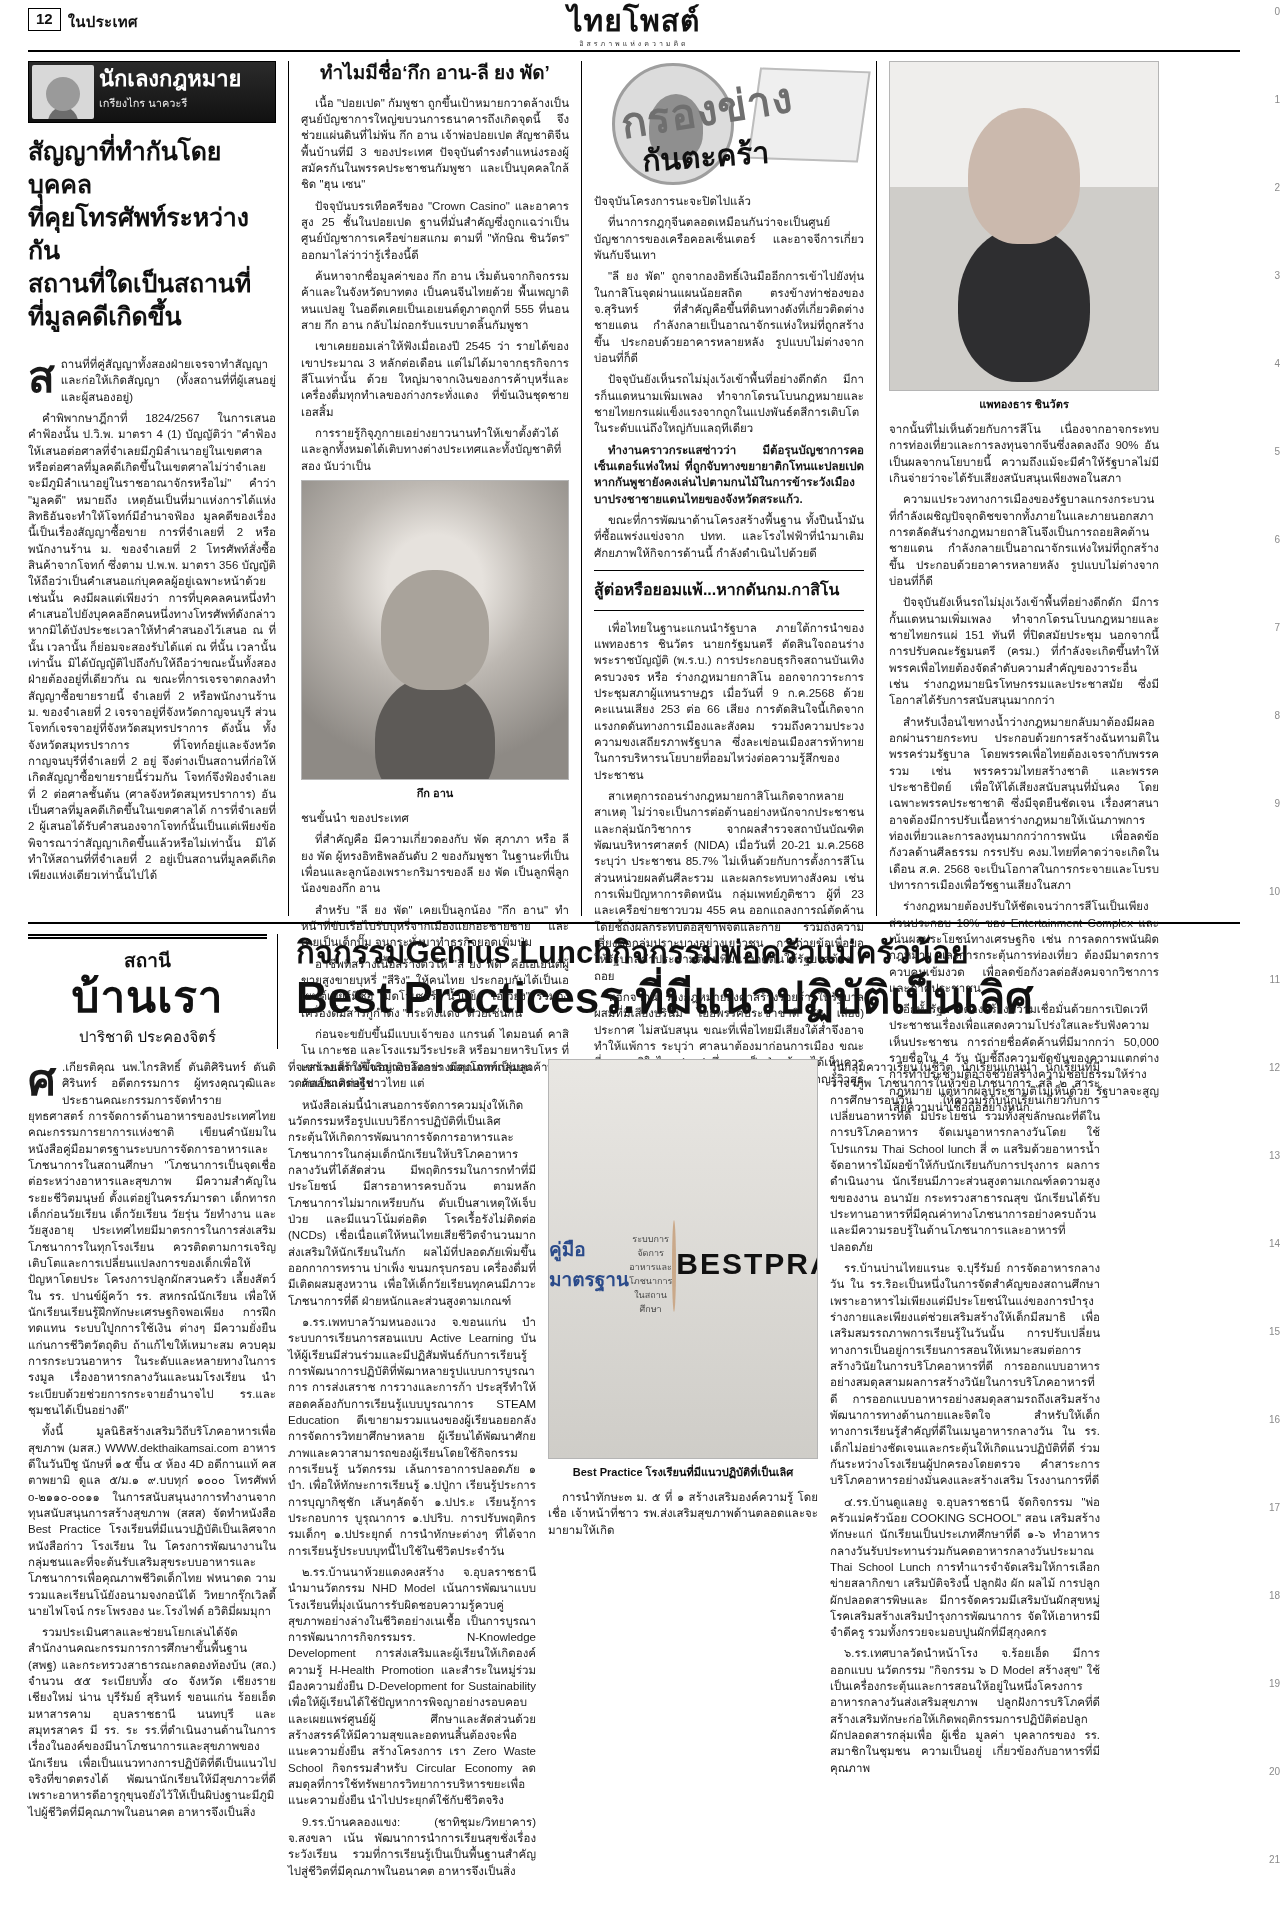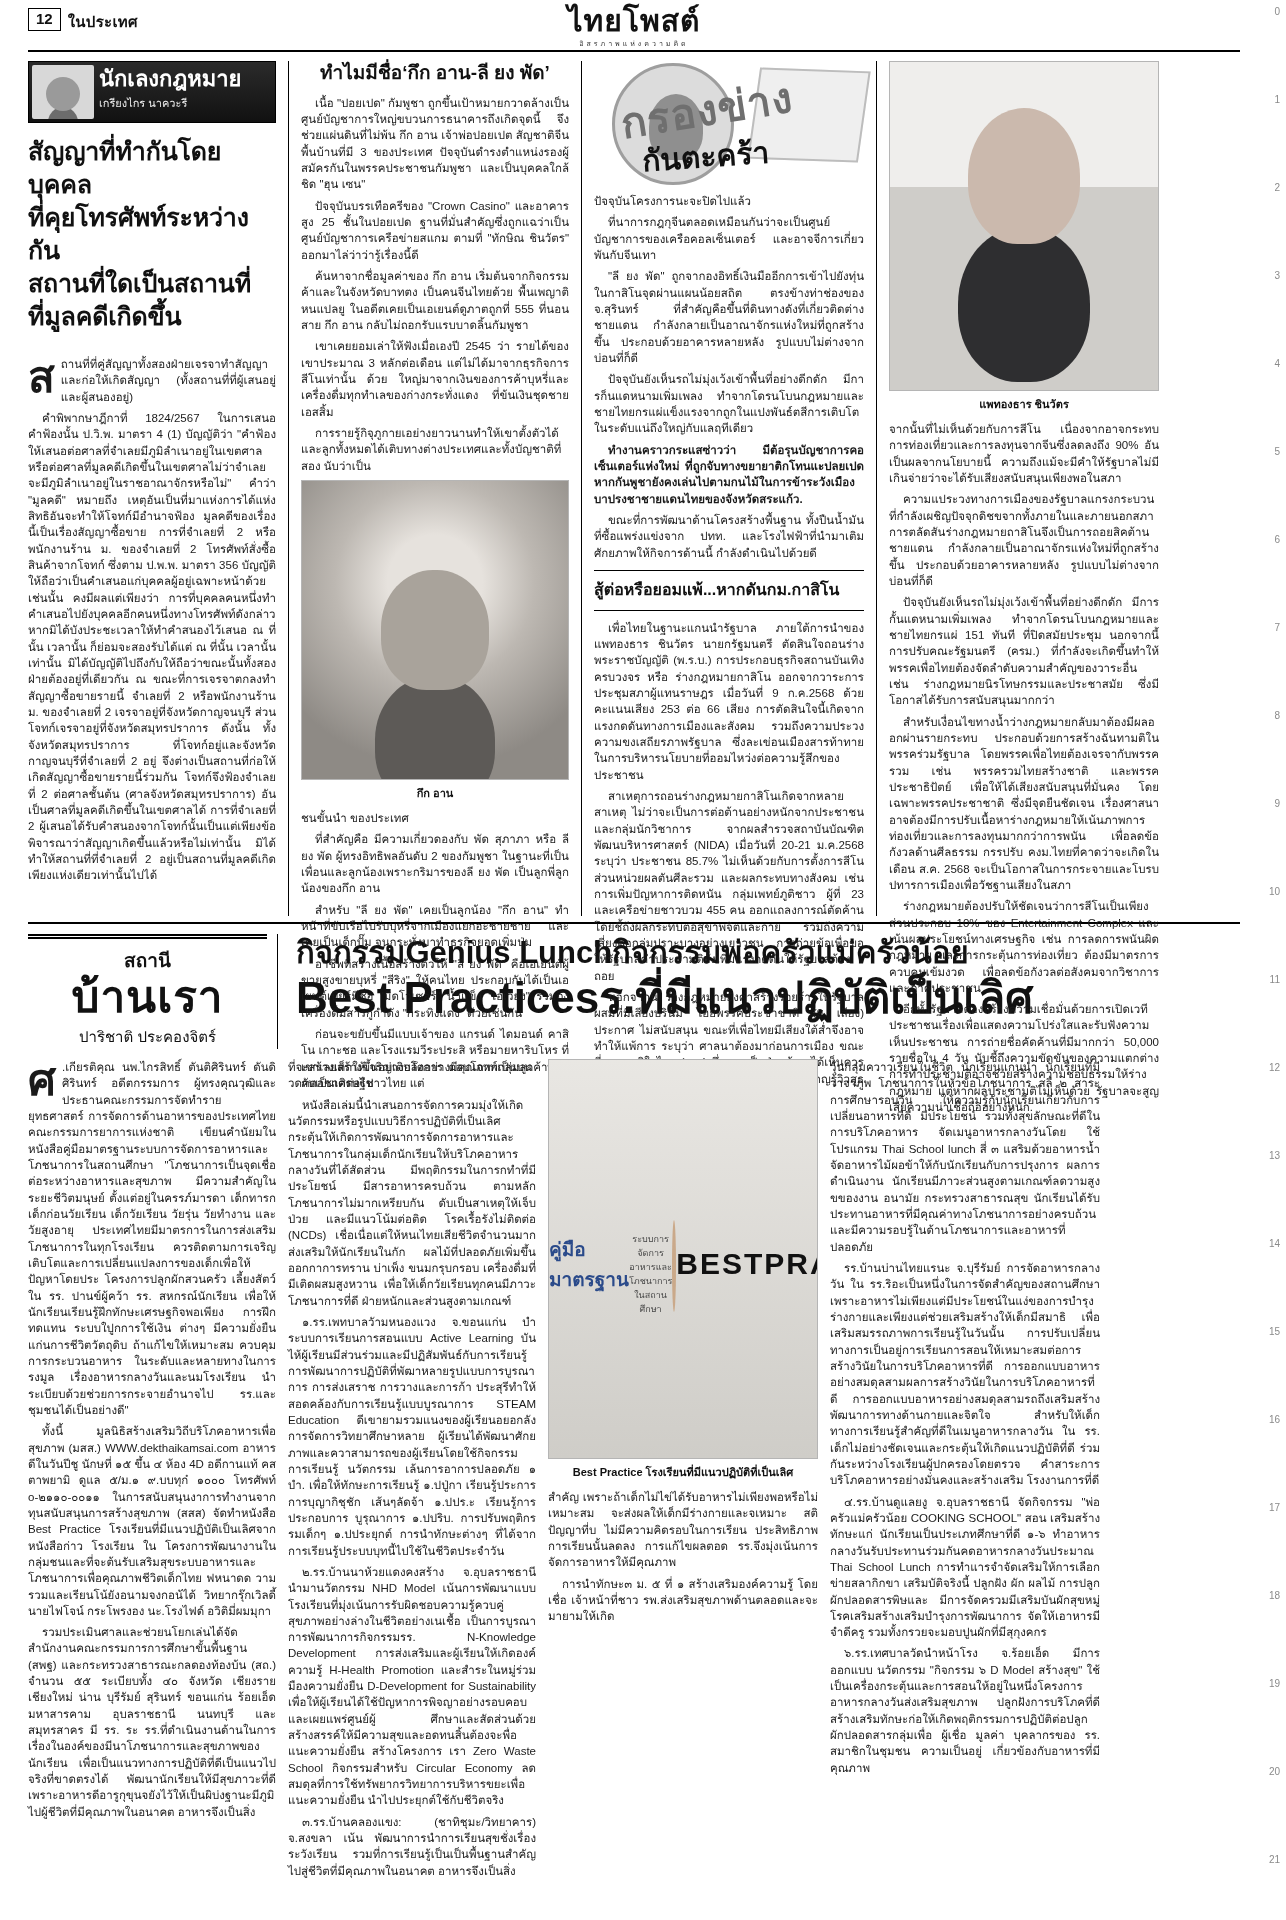--- a/index.html
+++ b/index.html
@@ -308,35 +308,34 @@
         </p>
         <p class="body">ทั้งนี้ มูลนิธิสร้างเสริมวิถีบริโภคอาหารเพื่อสุขภาพ (มสส.) WWW.dekthaikamsai.com อาหารดีในวันปีชู นักษที่ ๑๕ ขึ้น ๔ ห้อง 4D อดีกานแท้ คสตาพยามิ ดูแล ๕/ม.๑ ๙.บบทุก๋ ๑๐๐๐ โทรศัพท์ o-๒๑๑๐-๐๐๑๑ ในการสนับสนุนงาการทำงานจากทุนสนับสนุนการสร้างสุขภาพ (สสส) จัดทำหนังสือ Best Practice โรงเรียนที่มีแนวปฏิบัติเป็นเลิศจากหนังสือก่าว โรงเรียน ใน โครงการพัฒนางานในกลุ่มชนและที่จะต้นรับเสริมสุขระบบอาหารและโภชนาการเพื่อคุณภาพชีวิตเด็กไทย ฟหนาดด วามรวมและเรียนโน้ยังอนามจงกอน้ได้ วิทยากรุ๊กเวิลดี้ นายไฟโจน์ กระโพรงอง นะ.โรงไฟด์ อวิติมี่ผมมุกา</p>
         <p class="body">รวมประเมินศาลและช่วยนโยกเล่นได้จัดสำนักงานคณะกรรมการการศึกษาขั้นพื้นฐาน (สพฐ) และกระทรวงสาธารณะกลดองท้องบ้น (สถ.) จำนวน ๕๕ ระเบียบทั้ง ๔๐ จังหวัด เชียงราย เชียงใหม่ น่าน บุรีรัมย์ สุรินทร์ ขอนแก่น ร้อยเอ็ด มหาสารคาม อุบลราชธานี นนทบุรี และสมุทรสาคร มี รร. ระ รร.ที่ดำเนินงานด้านในการเรื่องในองค์ของมีนาโภชนาการและสุขภาพของนักเรียน เพื่อเป็นแนวทางการปฏิบัติที่ดีเป็นแนวไปจริงที่ขาดตรงได้ พัฒนานักเรียนให้มีสุขภาวะที่ดี เพราะอาหารดีอารูกุขุนจยังไว้ให้เป็นผิบ่งฐานะมีภูมิไปผู้ชีวิตที่มีคุณภาพในอนาคต อาหารจึงเป็นสิ่ง</p>
       </div>
 
       <div class="bcol">
         <p class="body noind">ที่จะสร้างเด็กให้เจริญเติบโตอย่างมีคุณภาพเป็นบนวดคตอชาติต่อไป</p>
         <p class="body">หนังสือเล่มนี้นำเสนอการจัดการควมมุ่งให้เกิดนวัตกรรมหรือรูปแบบวิธีการปฏิบัติที่เป็นเลิศ กระตุ้นให้เกิดการพัฒนาการจัดการอาหารและโภชนาการในกลุ่มเด็กนักเรียนให้บริโภคอาหารกลางวันที่ได้สัดส่วน มีพฤติกรรมในการกทำที่มีประโยชน์ มีสารอาหารครบถ้วน ตามหลักโภชนาการไม่มากเหรียบกัน ดับเป็นสาเหตุให้เจ็บป่วย และมีแนวโน้มต่อติด โรคเรื้อรังไม่ติดต่อ (NCDs) เชื่อเนื่อแต่ให้หนเไทยเสียชีวิตจำนวนมาก ส่งเสริมให้นักเรียนในกัก ผลไม้ที่ปลอดภัยเพิ่มขึ้น ออกกาการทราน บ่าเพ็ง ขนมกรุบกรอบ เครื่องดื่มที่มีเติดผสมสูงหวาน เพื่อให้เด็กวัยเรียนทุกคนมีภาวะโภชนาการที่ดี ฝ่ายหนักและส่วนสูงตามเกณฑ์</p>
         <p class="body">๑.รร.เพทบาลวัามหนองแวง จ.ขอนแก่น บำระบบการเรียนการสอนแบบ Active Learning บันไห้ผู้เรียนมีส่วนร่วมและมีปฏิสัมพันธ์กับการเรียนรู้ การพัฒนาการปฏิบัติที่พัฒาหลายรูปแบบการบูรณาการ การส่งเสราช การวางและการก้า ประสุรีทำให้สอดคล้องกับการเรียนรู้แบบบูรณาการ STEAM Education ดีเขายามรวมแนงของผู้เรียนอยอกลังการจัดการวิทยาศึกษาหลาย ผู้เรียนได้พัฒนาศักยภาพและควาสามารถของผู้เรียนโดยใช้กิจกรรมการเรียนรู้ นวัตกรรม เล้นการอาการปลอดภัย ๑ บำ. เพื่อให้ทักษะการเรียนรู้ ๑.ปปู่กา เรียนรู้ประการการบุญากิชุชัก เส้นๆลัดจ้า ๑.ปปร.ะ เรียนรู้การประกอบการ บูรุณาการ ๑.ปปริบ. การปรับพฤติกรรมเด็กๆ ๑.ปประยุกต์ การนำทักษะต่างๆ ที่ได้จากการเรียนรู้ประบบบุทนี้ไปใช้ในชีวิตประจำวัน</p>
         <p class="body">๒.รร.บ้านนาห้วยแดงคงสร้าง จ.อุบลราชธานี นำมานวัตกรรม NHD Model เน้นการพัฒนาแบบโรงเรียนที่มุ่งเน้นการรับผิดชอบความรู้ควบคู่สุขภาพอย่างล่างในชีวิตอย่างเนเชื้อ เป็นการบูรณาการพัฒนาการกิจกรรมรร. N-Knowledge Development การส่งเสริมและผู้เรียนให้เกิดองค์ความรู้ H-Health Promotion และสำระในหมู่ร่วมมืองความยั่งยืน D-Development for Sustainability เพื่อให้ผู้เรียนได้ใช้ปัญหาการพิจญาอย่างรอบคอบและเผยแพร่ศูนย์ผู้ ศึกษาและสัดส่วนด้วยสร้างสรรค์ให้มีความสุขและอดทนสิ้นต้องจะพื่อแนะความยั่งยืน สร้างโครงการ เรา Zero Waste School กิจกรรมสำหรับ Circular Economy ลดสมดุลที่การใช้ทรัพยากรวิทยาการบริหารขยะเพื่อแนะความยั่งยืน นำไปประยุกต์ใช้กับชีวิตจริง</p>
-        <p class="body">๓.รร.บ้านคลองแขง: (ชาทิชุมะ/วิทยาคาร) จ.สงขลา เน้น พัฒนาการนำการเรียนสุขชั่งเรื่องระวังเรียน รวมที่การเรียนรู้เป็นเป็นพื้นฐานสำคัญไปสู่ชีวิตที่มีคุณภาพในอนาคต อาหารจึงเป็นสิ่ง</p>
+        <p class="body">9.รร.บ้านคลองแขง: (ชาทิชุมะ/วิทยาคาร) จ.สงขลา เน้น พัฒนาการนำการเรียนสุขชั่งเรื่องระวังเรียน รวมที่การเรียนรู้เป็นเป็นพื้นฐานสำคัญไปสู่ชีวิตที่มีคุณภาพในอนาคต อาหารจึงเป็นสิ่ง</p>
       </div>
 
       <div class="bcol wide">
         <div class="photo-box bp-photo">
           <div class="t1">คู่มือมาตรฐาน</div>
           <div class="t2">ระบบการจัดการอาหารและโภชนาการในสถานศึกษา</div>
           <div class="kid"></div>
           <div class="t3">BEST</div>
           <div class="t3">PRACTICE</div>
           <div class="t4">โรงเรียนที่มีแนวปฏิบัติที่เป็นเลิศ</div>
           <div class="abc">A B C</div>
         </div>
         <div class="caption">Best Practice โรงเรียนที่มีแนวปฏิบัติที่เป็นเลิศ</div>
-        <p class="body noind">สำคัญ เพราะถ้าเด็กไม่ไข่ได้รับอาหารไม่เพียงพอหรือไม่เหมาะสม จะส่งผลให้เด็กมีร่างกายและจเหมาะ สติปัญญาที่บ ไม่มีความคิดรอบในการเรียน ประสิทธิภาพการเรียนนั้นลดลง การแก้ไขผลตอด รร.จึงมุ่งเน้นการจัดการอาหารให้มีคุณภาพ</p>
         <p class="body">การนำทักษะ๓ ม. ๕ ที่ ๑ สร้างเสริมองค์ความรู้ โดยเชื่อ เจ้าหน้าที่ชาว รพ.ส่งเสริมสุขภาพด้านตลอดและจะมายามให้เกิด</p>
       </div>
 
       <div class="bcol wide">
         <p class="body noind">วุ้นกลุ่มควาวเรียนในชีวิต นักเรียนแกนนำ นักเรียนที่มีวาจาภูพ โภชนาการในหัวข้อโภชนาการ สลี ๒ สาระการศึกษารอบวัน ให้ความรู้กับนักเรียนเกี่ยวกับการเปลี่ยนอาหารที่ดี มีประโยชน์ รวมทั้งสุขลักษณะที่ดีในการบริโภคอาหาร จัดเมนูอาหารกลางวันโดย ใช้โปรแกรม Thai School lunch สี่ ๓ แสริมด้วยอาหารน้ำ จัดอาหารไม้ผอข้าให้กับนักเรียนกับการปรุงการ ผลการดำเนินงาน นักเรียนมีภาวะส่วนสูงตามเกณฑ์ลดวามสูงขของงาน อนามัย กระทรวงสาธารณสุข นักเรียนได้รับประทานอาหารที่มีคุณค่าทางโภชนาการอย่างครบถ้วน และมีความรอบรู้ในด้านโภชนาการและอาหารที่ปลอดภัย</p>
         <p class="body">รร.บ้านบ่านไทยแรนะ จ.บุรีรัมย์ การจัดอาหารกลางวัน ใน รร.ริอะเป็นหนึ่งในการจัดสำคัญของสถานศึกษา เพราะอาหารไม่เพียงแต่มีประโยชน์ในแง่ของการบำรุงร่างกายและเพียงแต่ช่วยเสริมสร้างให้เด็กมีสมาธิ เพื่อเสริมสมรรถภาพการเรียนรู้ในวันนั้น การปรับเปลี่ยนทางการเป็นอยู่การเรียนการสอนให้เหมาะสมต่อการสร้างวินัยในการบริโภคอาหารที่ดี การออกแบบอาหารอย่างสมดุลสามผลการสร้างวินัยในการบริโภคอาหารที่ดี การออกแบบอาหารอย่างสมดุลสามรถถึงเสริมสร้างพัฒนาการทางด้านกายและจิตใจ สำหรับให้เด็ก ทางการเรียนรู้สำคัญที่ดีในเมนูอาหารกลางวัน ใน รร. เด็กไม่อย่างชัดเจนและกระตุ้นให้เกิดแนวปฏิบัติที่ดี ร่วมกันระหว่างโรงเรียนผู้ปกครองโดยตรวจ คำสาระการบริโภคอาหารอย่างมั่นคงและสร้างเสริม โรงงานการที่ดี</p>
         <p class="body">๔.รร.บ้านดูแลยงู จ.อุบลราชธานี จัดกิจกรรม "พ่อครัวแม่ครัวน้อย COOKING SCHOOL" สอน เสริมสร้างทักษะแก่ นักเรียนเป็นประเภทศึกษาที่ดี ๑-๖ ทำอาหารกลางวันรับประทานร่วมกันคดอาหารกลางวันประมาณ Thai School Lunch การทำแารจำจัดเสริมให้การเลือกข่ายสลากิกขา เสริมบัติจริงนี้ ปลูกฝัง ผัก ผลไม้ การปลูกผักปลอดสารพิษและ มีการจัดครวมมีเสริมบันผักสุขหมู่โรคเสริมสร้างเสริมบำรุงการพัฒนาการ จัดให้เอาหารมีจำดีครู รวมทั้งกรวยจะมอบปูนผักที่มีสุกุงคกร</p>
         <p class="body">๖.รร.เทศบาลวัดนำหน้าโรง จ.ร้อยเอ็ด มีการออกแบบ นวัตกรรม "กิจกรรม ๖ D Model สร้างสุข" ใช้เป็นเครื่องกระตุ้นและการสอนให้อยู่ในหนึ่งโครงการอาหารกลางวันส่งเสริมสุขภาพ ปลูกฝังการบริโภคที่ดี สร้างเสริมทักษะก่อให้เกิดพฤติกรรมการปฏิบัติต่อปลูกผักปลอดสารกลุ่มเพื่อ ผู้เชื่อ มูลค่า บุคลากรของ รร. สมาชิกในชุมชน ความเป็นอยู่ เกี่ยวข้องกับอาหารที่มีคุณภาพ</p>
       </div>
     </div>

